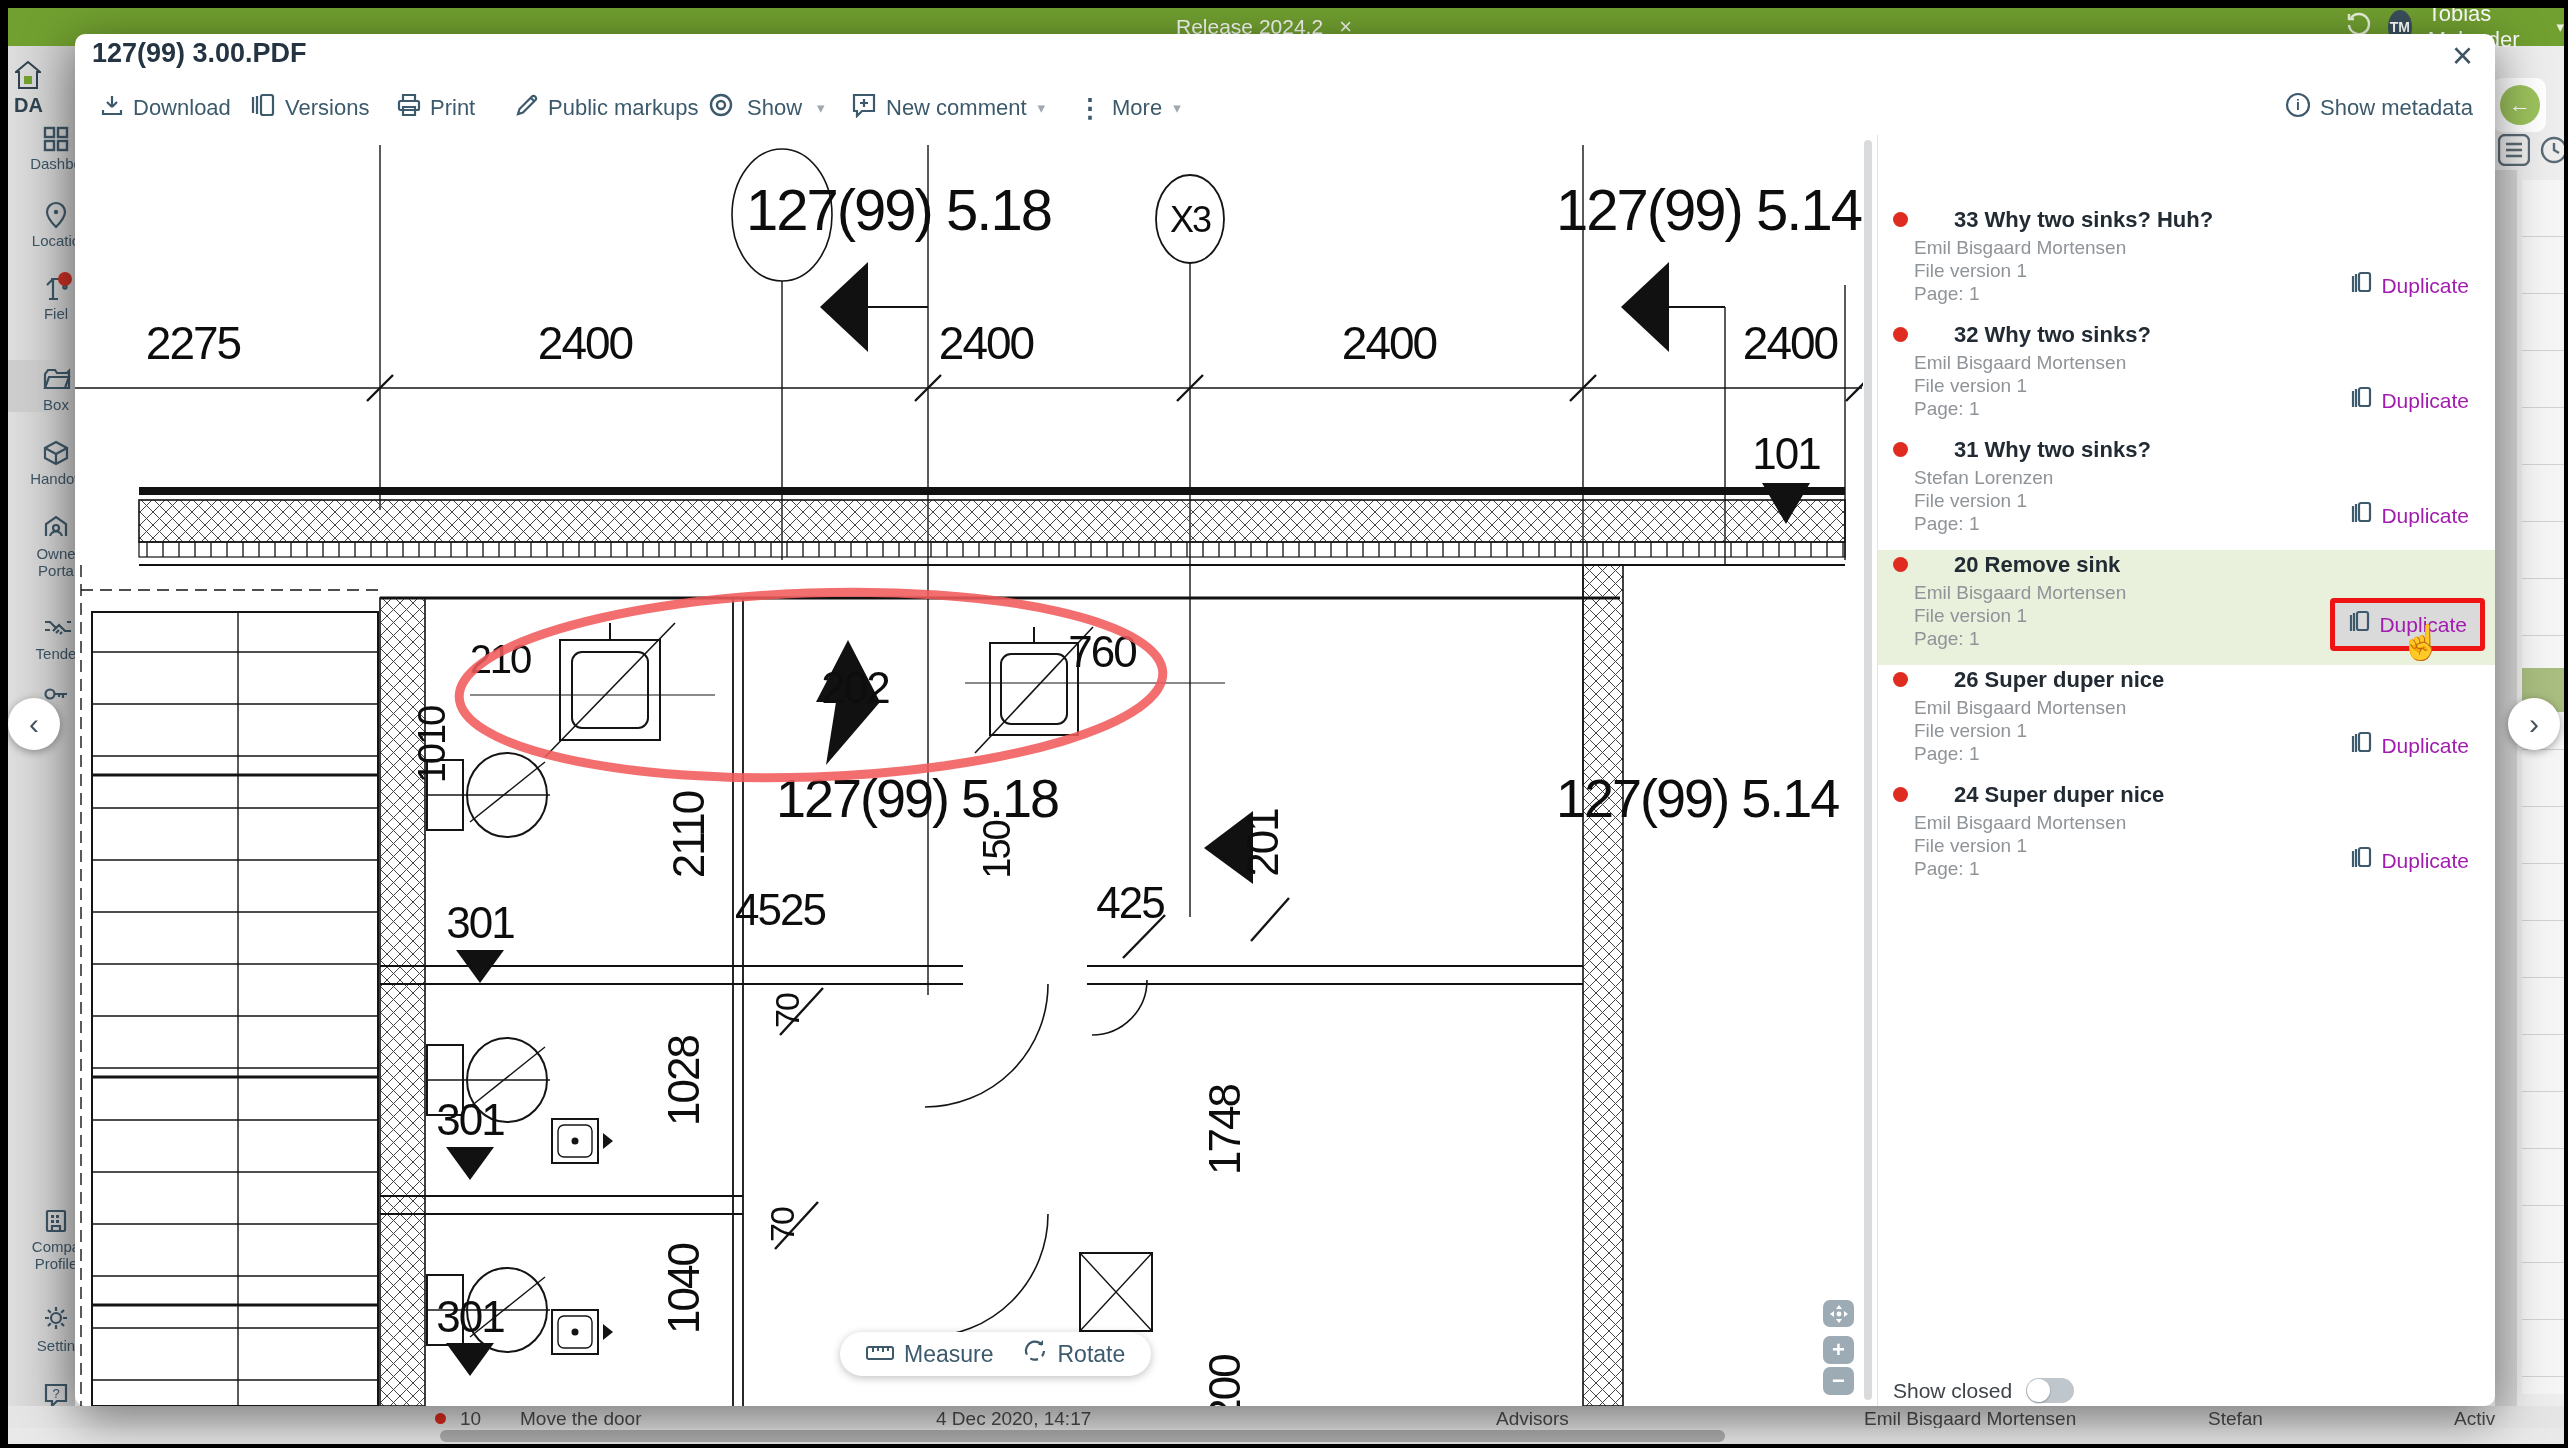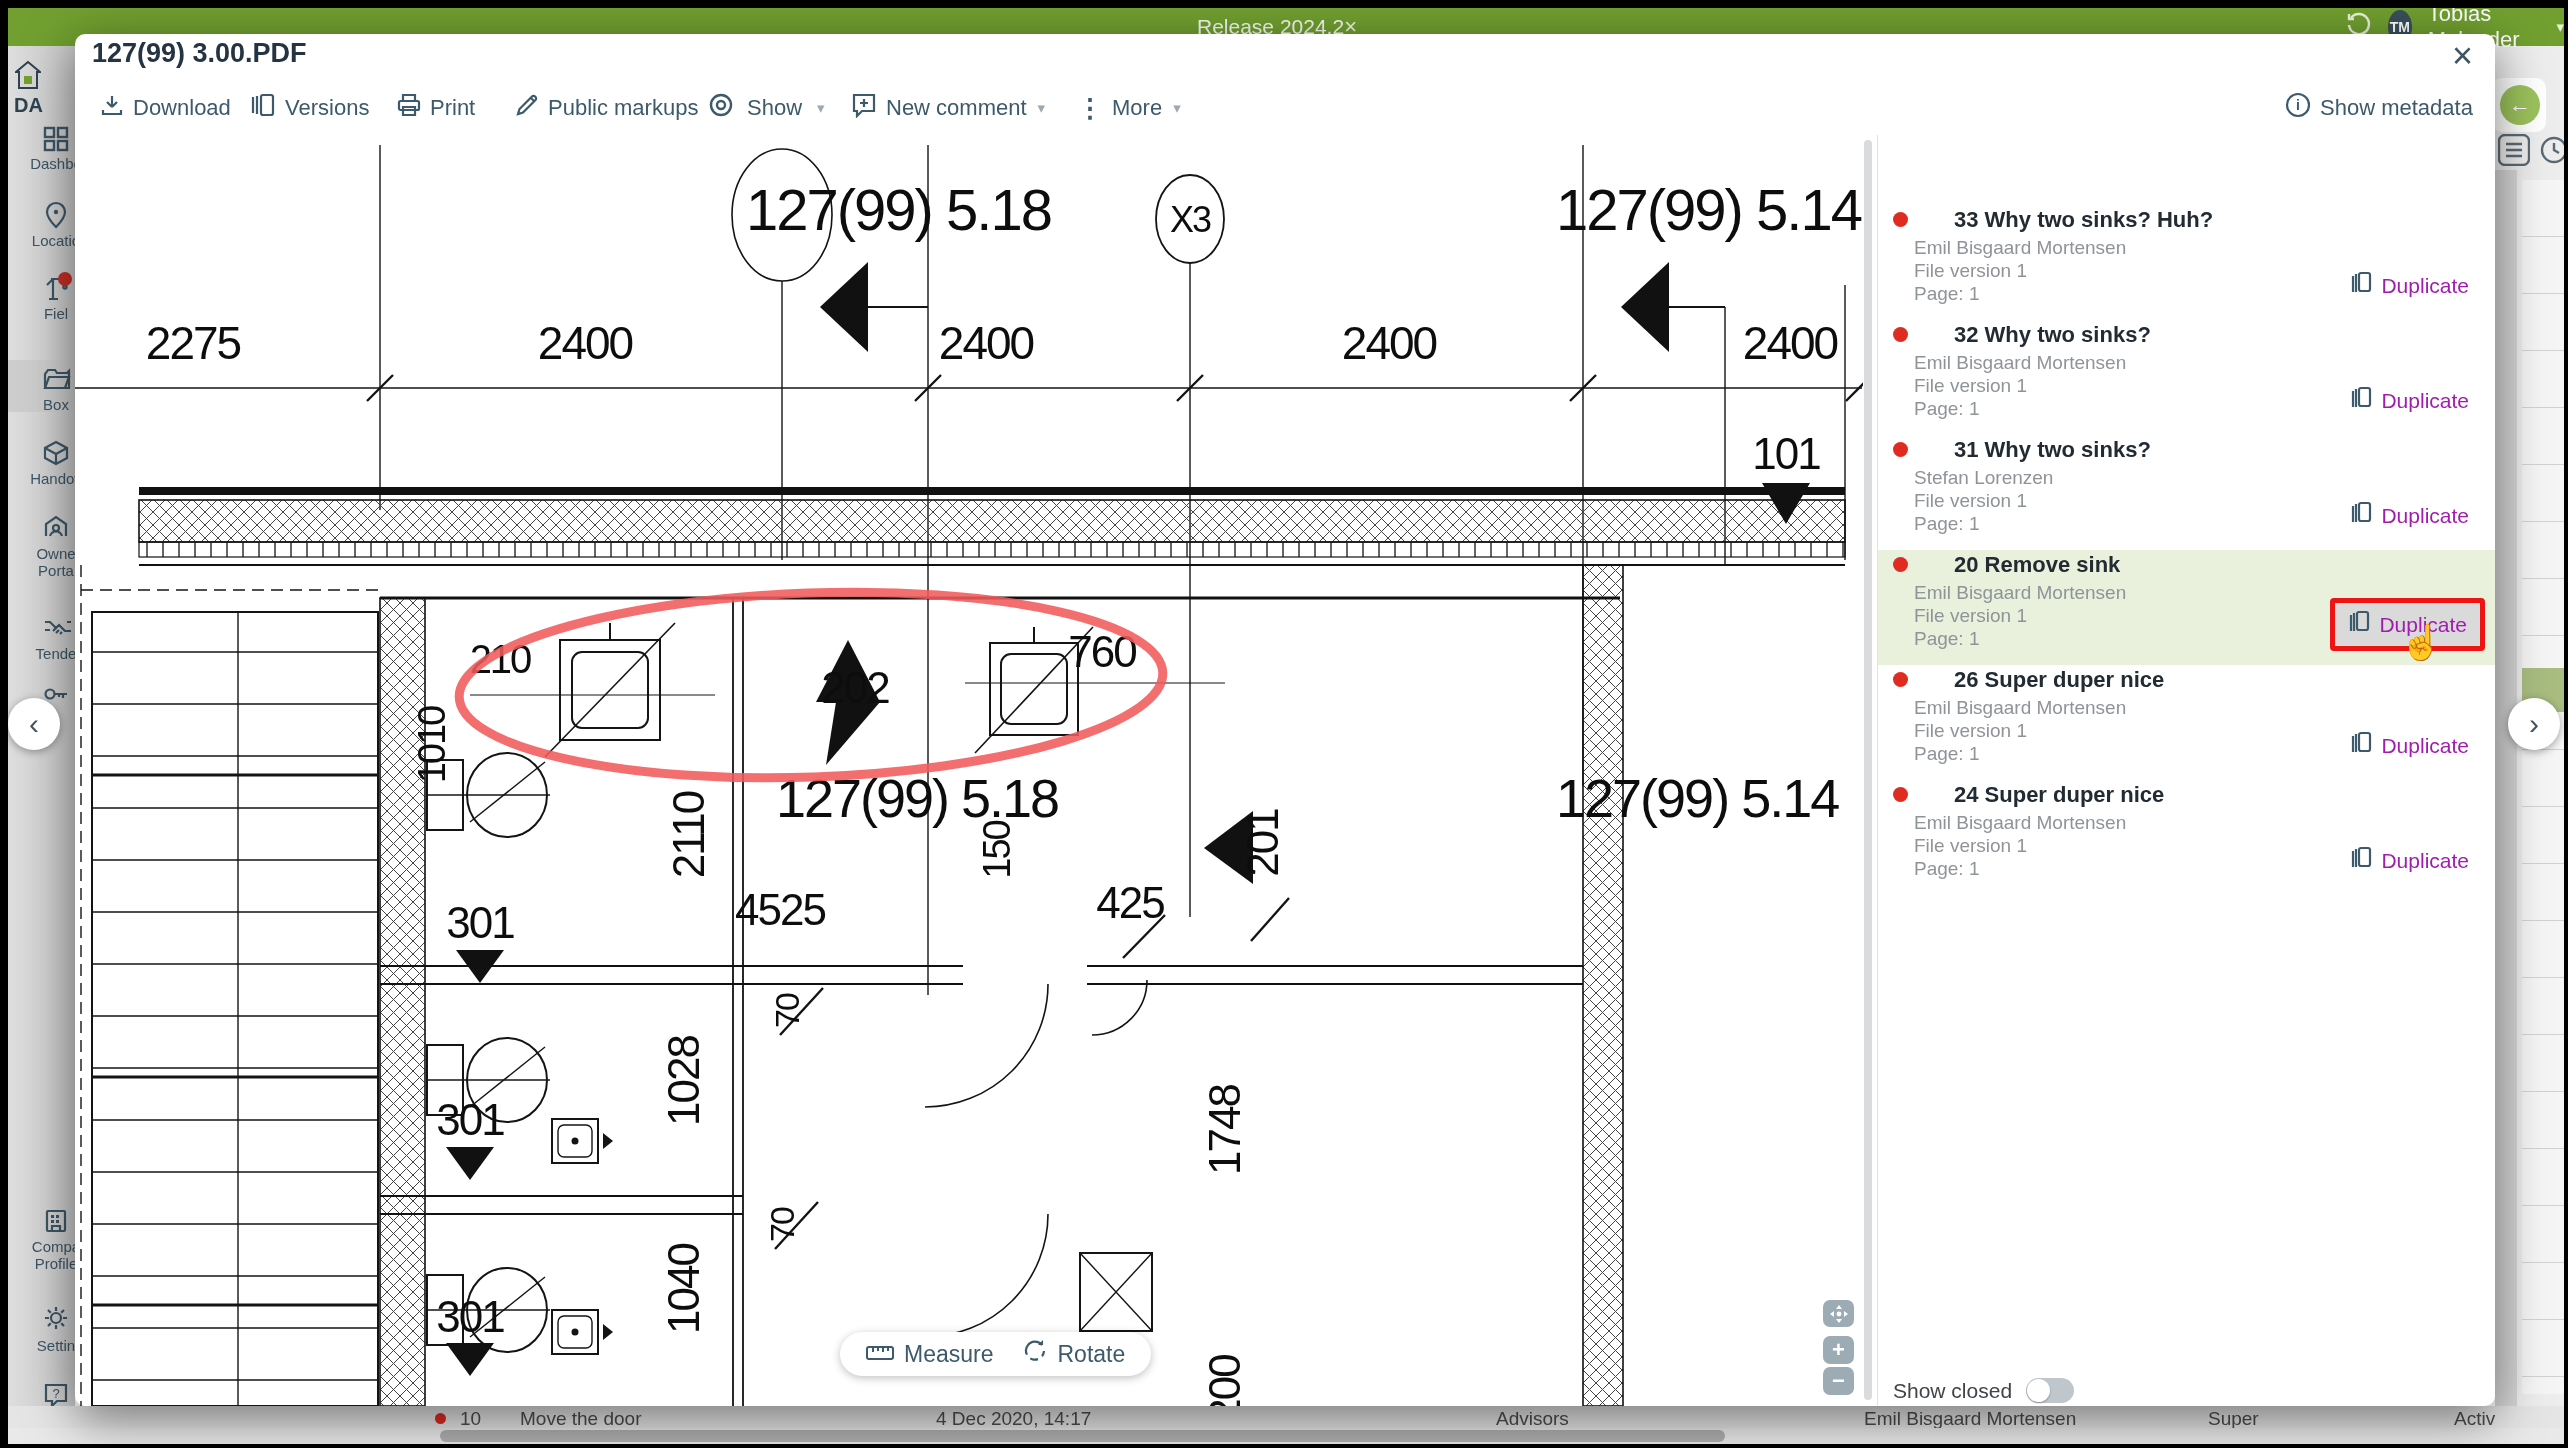--- a/index.html
+++ b/index.html
@@ -80,21 +80,21 @@
 <body>
 
 <div class="stage">
 
   <div class="abs frame" style="left:0;top:0;width:2568px;height:8px;"></div>
   <div class="abs frame" style="left:0;top:0;width:8px;height:1448px;"></div>
   <div class="abs frame" style="left:2564px;top:0;width:4px;height:1448px;"></div>
   <div class="abs frame" style="left:0;top:1444px;width:2568px;height:4px;"></div>
 
   <div class="abs topbar">
-    <div class="abs" style="left:1168px;top:6px;display:flex;align-items:center;margin-left:21px;">
+    <div class="abs" style="left:1168px;top:6px;display:flex;gap:16px;align-items:center;">
       <span class="tab-label">Release 2024.2</span>
       <span class="tab-close">×</span>
     </div>
     <div class="abs" style="left:2338px;top:2px;display:flex;gap:16px;align-items:center;height:34px;">
       <span>
         <svg width="26" height="26" viewBox="0 0 26 26">
             <path d="M5 6a10 10 0 1 1-2 7" fill="none" stroke="#e9f2db" stroke-width="2.4"></path>
             <path d="M3 2v5h5" fill="none" stroke="#e9f2db" stroke-width="2.4"></path>
           </svg>
       </span>
@@ -243,21 +243,21 @@
       </svg>
   </div>
 
   <div class="abs bottom-row">
     <span class="abs" style="left:427px;top:7px;width:11px;height:11px;border-radius:50%;background:#e02b20;"></span>
     <span class="abs" style="left:452px;top:2px;">10</span>
     <span class="abs" style="left:512px;top:2px;">Move the door</span>
     <span class="abs" style="left:928px;top:2px;">4 Dec 2020, 14:17</span>
     <span class="abs" style="left:1488px;top:2px;">Advisors</span>
     <span class="abs" style="left:1856px;top:2px;">Emil Bisgaard Mortensen</span>
-    <span class="abs" style="left:2200px;top:2px;">Super</span>
+    <span class="abs" style="left:2200px;top:2px;">Stefan</span>
     <span class="abs" style="left:2446px;top:2px;">Activ</span>
   </div>
   <div class="abs hscroll"></div>
   <div class="abs hthumb"></div>
 
   <div class="abs modal"></div>
 
   <div class="abs m-title" style="left:92px;top:38px;z-index:11;">127(99) 3.00.PDF</div>
   <div class="abs m-close" style="left:2452px;top:38px;z-index:11;">×</div>
 

